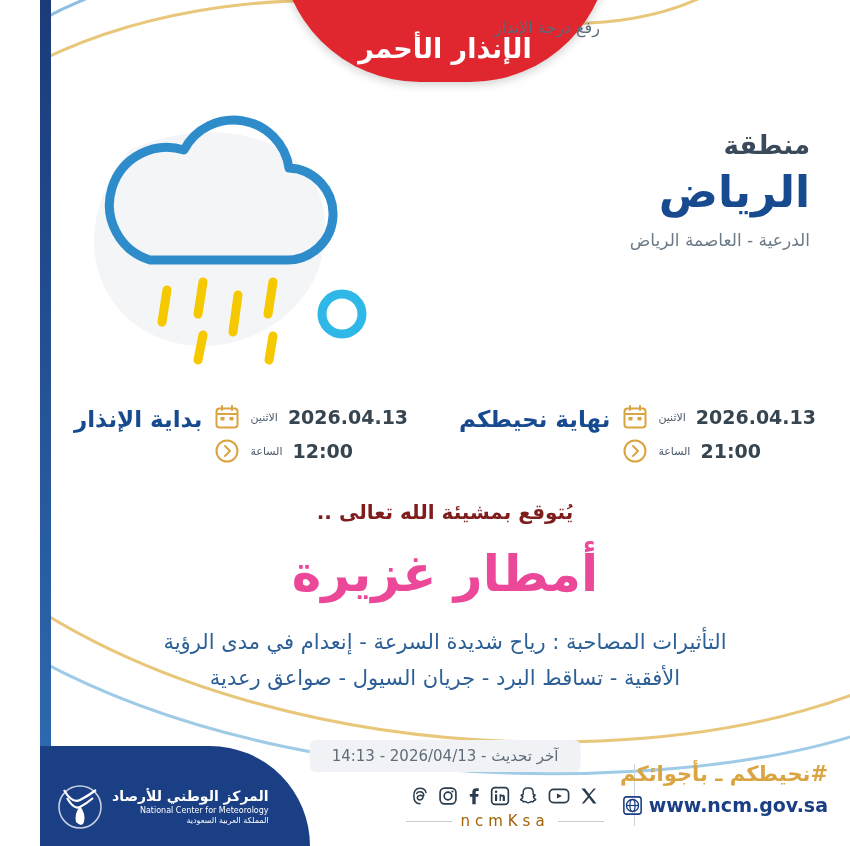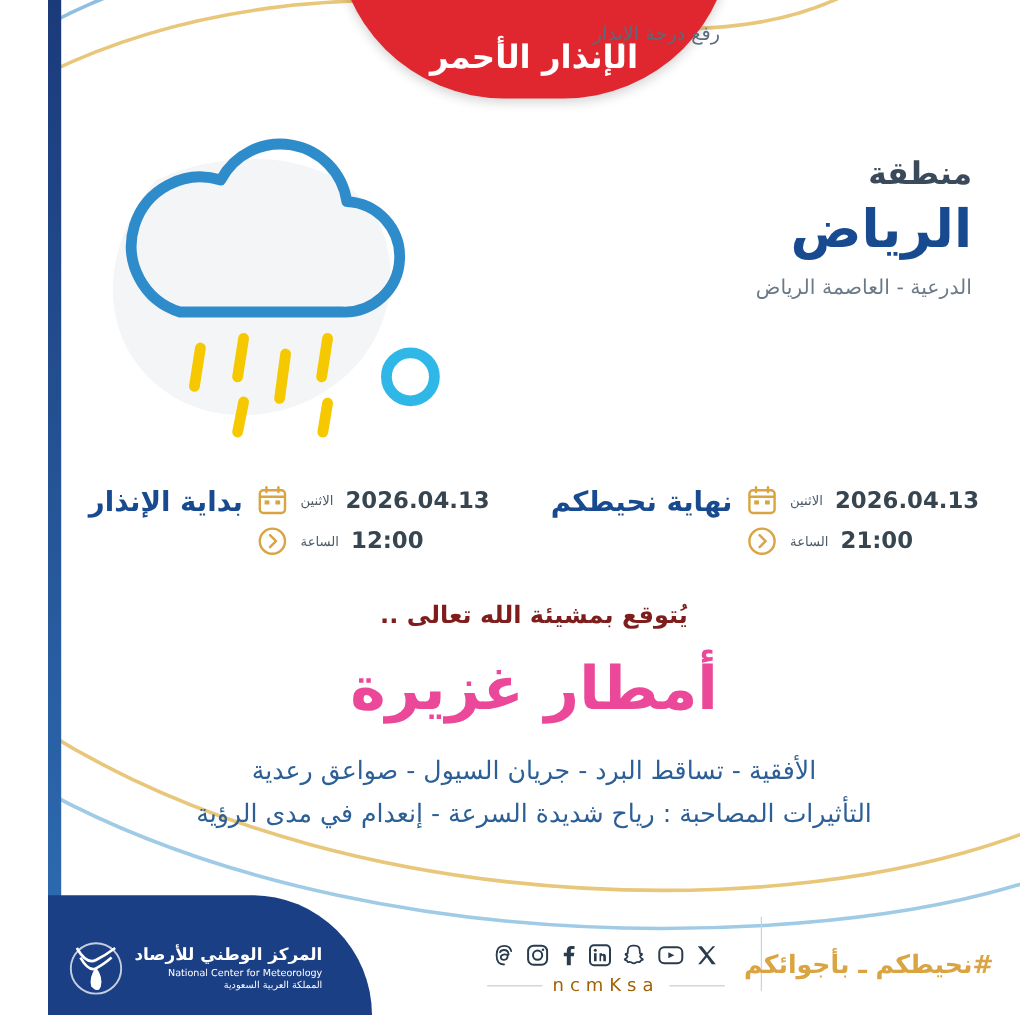--- a/index.html
+++ b/index.html
@@ -208,24 +208,25 @@
         </div>
       </div>
       <div class="date-title">بداية الإنذار</div>
     </div>
 
   </div>
 
   <div class="expect">يُتوقع بمشيئة الله تعالى ..</div>
   <div class="headline">أمطار غزيرة</div>
   <div class="impact">
+    <div>التأثيرات المصاحبة : رياح شديدة السرعة - إنعدام في مدى الرؤية</div>
     <div>الأفقية - تساقط البرد - جريان السيول - صواعق رعدية</div>
-    <div>التأثيرات المصاحبة : رياح شديدة السرعة - إنعدام في مدى الرؤية</div>
-  </div>
-
+  </div>
+
+  <div class="updated">آخر تحديث - 2026/04/13 - 14:13</div>
 
   <div class="footer">
     <div class="foot-blue"></div>
     <div class="logo-wrap">
       <div class="logo-text">
         <div class="l1">المركز الوطني للأرصاد</div>
         <div class="l2">National Center for Meteorology</div>
         <div class="l3">المملكة العربية السعودية</div>
       </div>
       <svg class="emblem" viewBox="0 0 44 50">
@@ -266,16 +267,25 @@
             <path d="M14.6 11.4c-.2-3-1.9-4.6-4.6-4.6-2 0-3.4.9-4 2.2M10 21.3c-4.6 0-7.4-3.2-7.4-9.3S5.5 2.7 10 2.7c4 0 6.6 2.2 7.2 5.2M6.8 14.2c0 1.7 1.6 2.6 3.3 2.5 2.3-.1 3.6-1.6 3.6-4.6-1.4-.8-3-1-4.3-.7-1.6.3-2.6 1.3-2.6 2.8Z" fill="none" stroke="#2a3b4d" stroke-width="1.8" stroke-linecap="round"></path>
           </svg>
       </div>
       <div class="handle">ncmKsa</div>
     </div>
 
     <div class="divider-v"></div>
 
     <div class="right-foot">
       <div class="slogan">#نحيطكم ـ بأجوائكم</div>
+      <div class="site">
+        <svg width="19" height="19" viewBox="0 0 22 22">
+          <rect x="1" y="1" width="20" height="20" rx="3" fill="none" stroke="#1b3f84" stroke-width="1.8"></rect>
+          <circle cx="11" cy="11" r="7" fill="none" stroke="#1b3f84" stroke-width="1.6"></circle>
+          <ellipse cx="11" cy="11" rx="3" ry="7" fill="none" stroke="#1b3f84" stroke-width="1.4"></ellipse>
+          <line x1="4" y1="11" x2="18" y2="11" stroke="#1b3f84" stroke-width="1.4"></line>
+        </svg>
+        <span>www.ncm.gov.sa</span>
+      </div>
     </div>
   </div>
 
 </div>
 
 </body></html>

